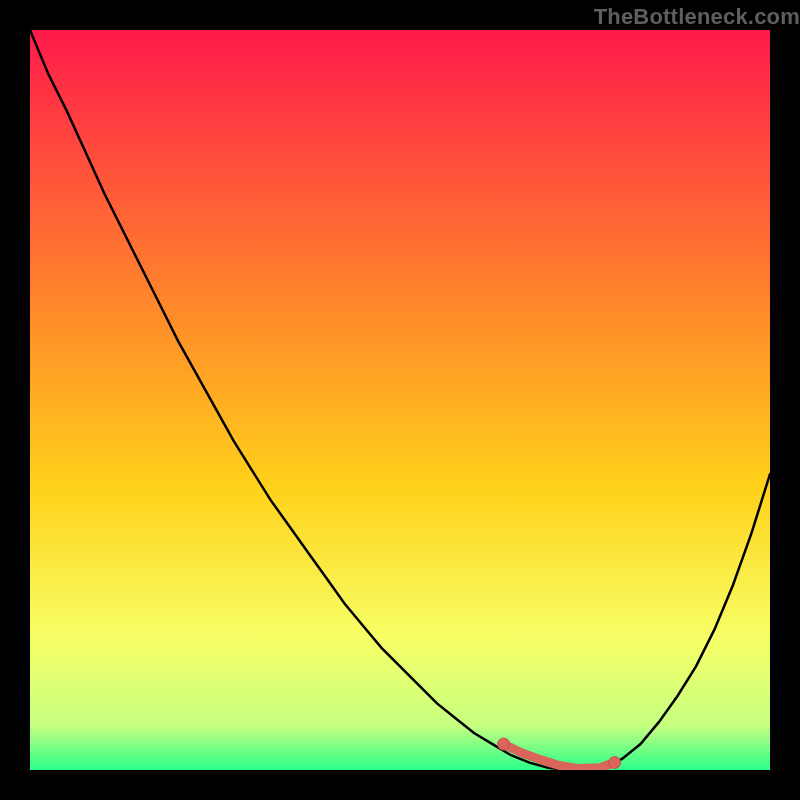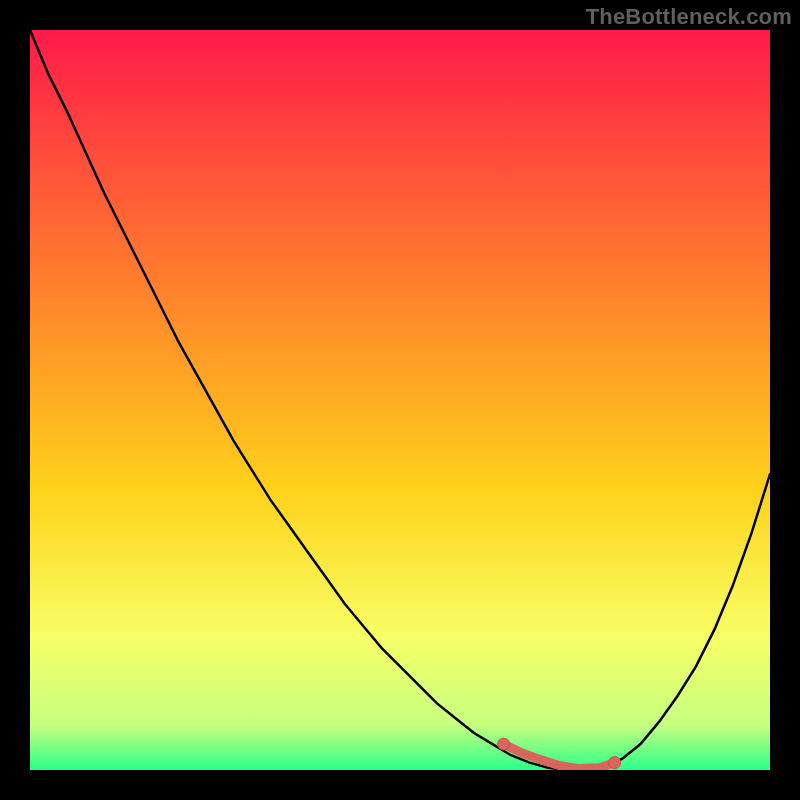--- a/index.html
+++ b/index.html
@@ -13,21 +13,21 @@
   }
   .frame {
     position: relative;
     width: 800px;
     height: 800px;
     background: #000;
   }
   .watermark {
     position: absolute;
     top: 4px;
-    right: 8px;
+    right: 0;
     font-size: 22px;
     font-weight: 600;
     color: #5f5f5f;
     letter-spacing: 0.2px;
     z-index: 10;
   }
   svg.plot {
     position: absolute;
     top: 0;
     left: 0;

